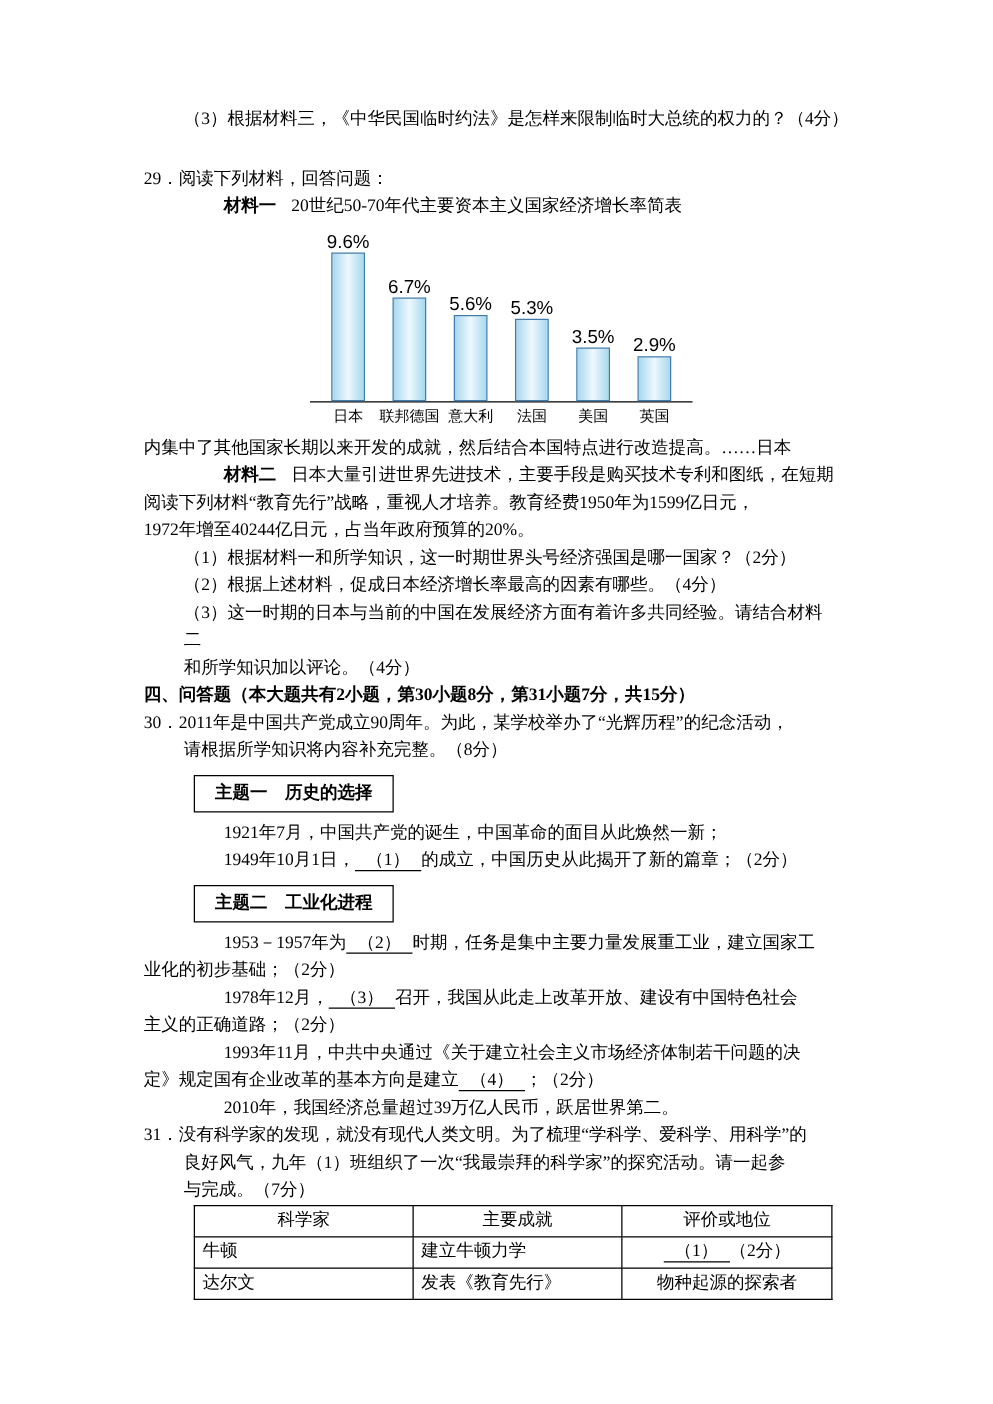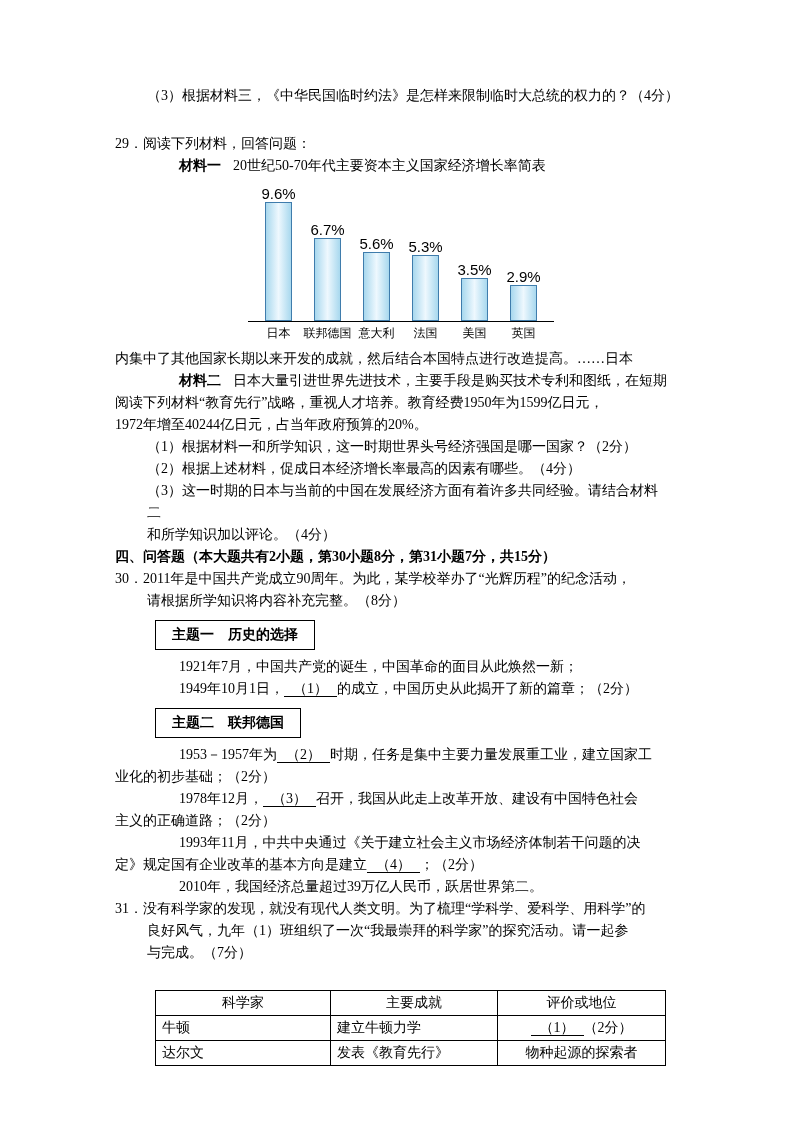--- a/index.html
+++ b/index.html
@@ -38,21 +38,21 @@
     border: 1px solid #000;
     padding: 3px 16px;
     margin: 8px 0 6px 40px;
     font-weight: bold;
   }
 
   
   .blank { border-bottom: 1px solid #000; padding: 0 9px; }
 
   
-  .sci-table { border-collapse: collapse; margin: 26px 0 0 40px; width: 510px; table-layout: fixed; }
+  .sci-table { border-collapse: collapse; margin: 0 0 0 40px; width: 510px; table-layout: fixed; }
   .sci-table th, .sci-table td {
     border: 1px solid #000;
     font-weight: normal;
     font-size: 14px;
     line-height: 22px;
     padding: 1px 6px;
     text-align: left;
   }
   .sci-table th { text-align: center; }
   .sci-table .center { text-align: center; }
@@ -131,21 +131,21 @@
   <div class="theme-box">
     <span>主题一　历史的选择</span>
   </div>
 
   <div class="line ind-b">1921年7月，中国共产党的诞生，中国革命的面目从此焕然一新；</div>
   <div class="line ind-b">
     <span>1949年10月1日，</span><span class="blank">（1）</span><span>的成立，中国历史从此揭开了新的篇章；（2分）</span>
   </div>
 
   <div class="theme-box">
-    <span>主题二　联邦德国</span>
+    <span>主题二　工业化进程</span>
   </div>
 
   <div class="line ind-b">
     <span>1953－1957年为</span><span class="blank">（2）</span><span>时期，任务是集中主要力量发展重工业，建立国家工</span>
   </div>
   <div class="line">业化的初步基础；（2分）</div>
 
   <div class="line ind-b">
     <span>1978年12月，</span><span class="blank">（3）</span><span>召开，我国从此走上改革开放、建设有中国特色社会</span>
   </div>

